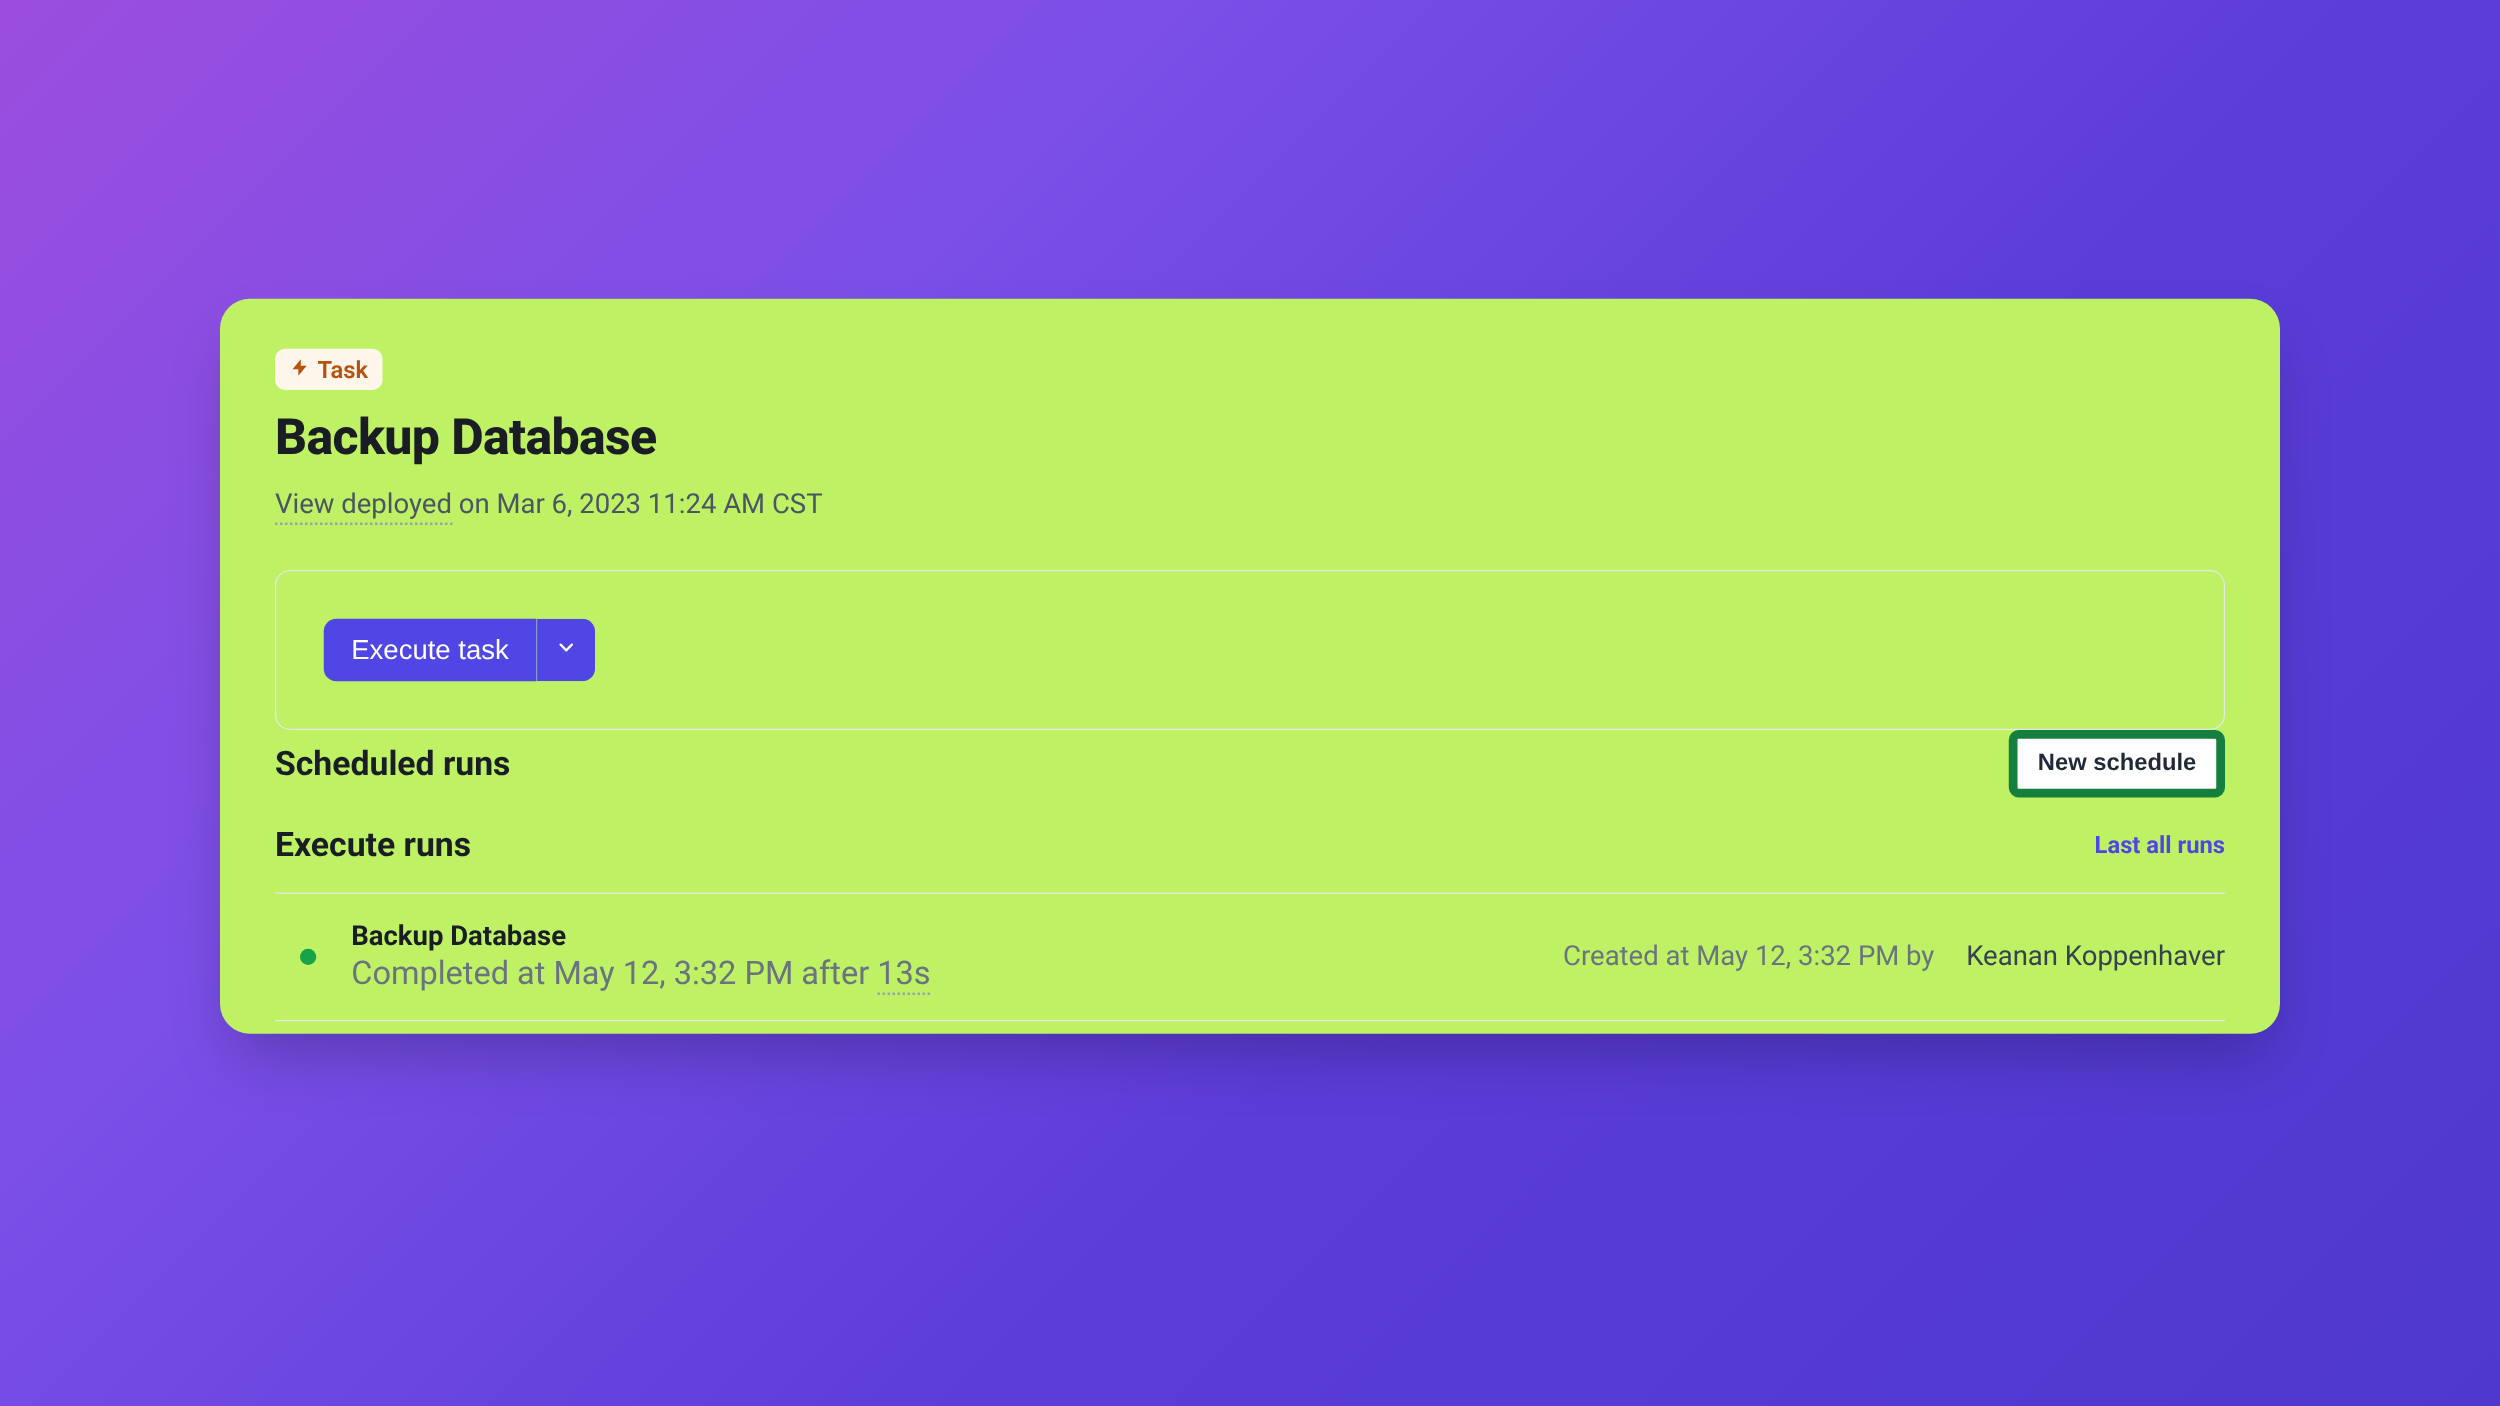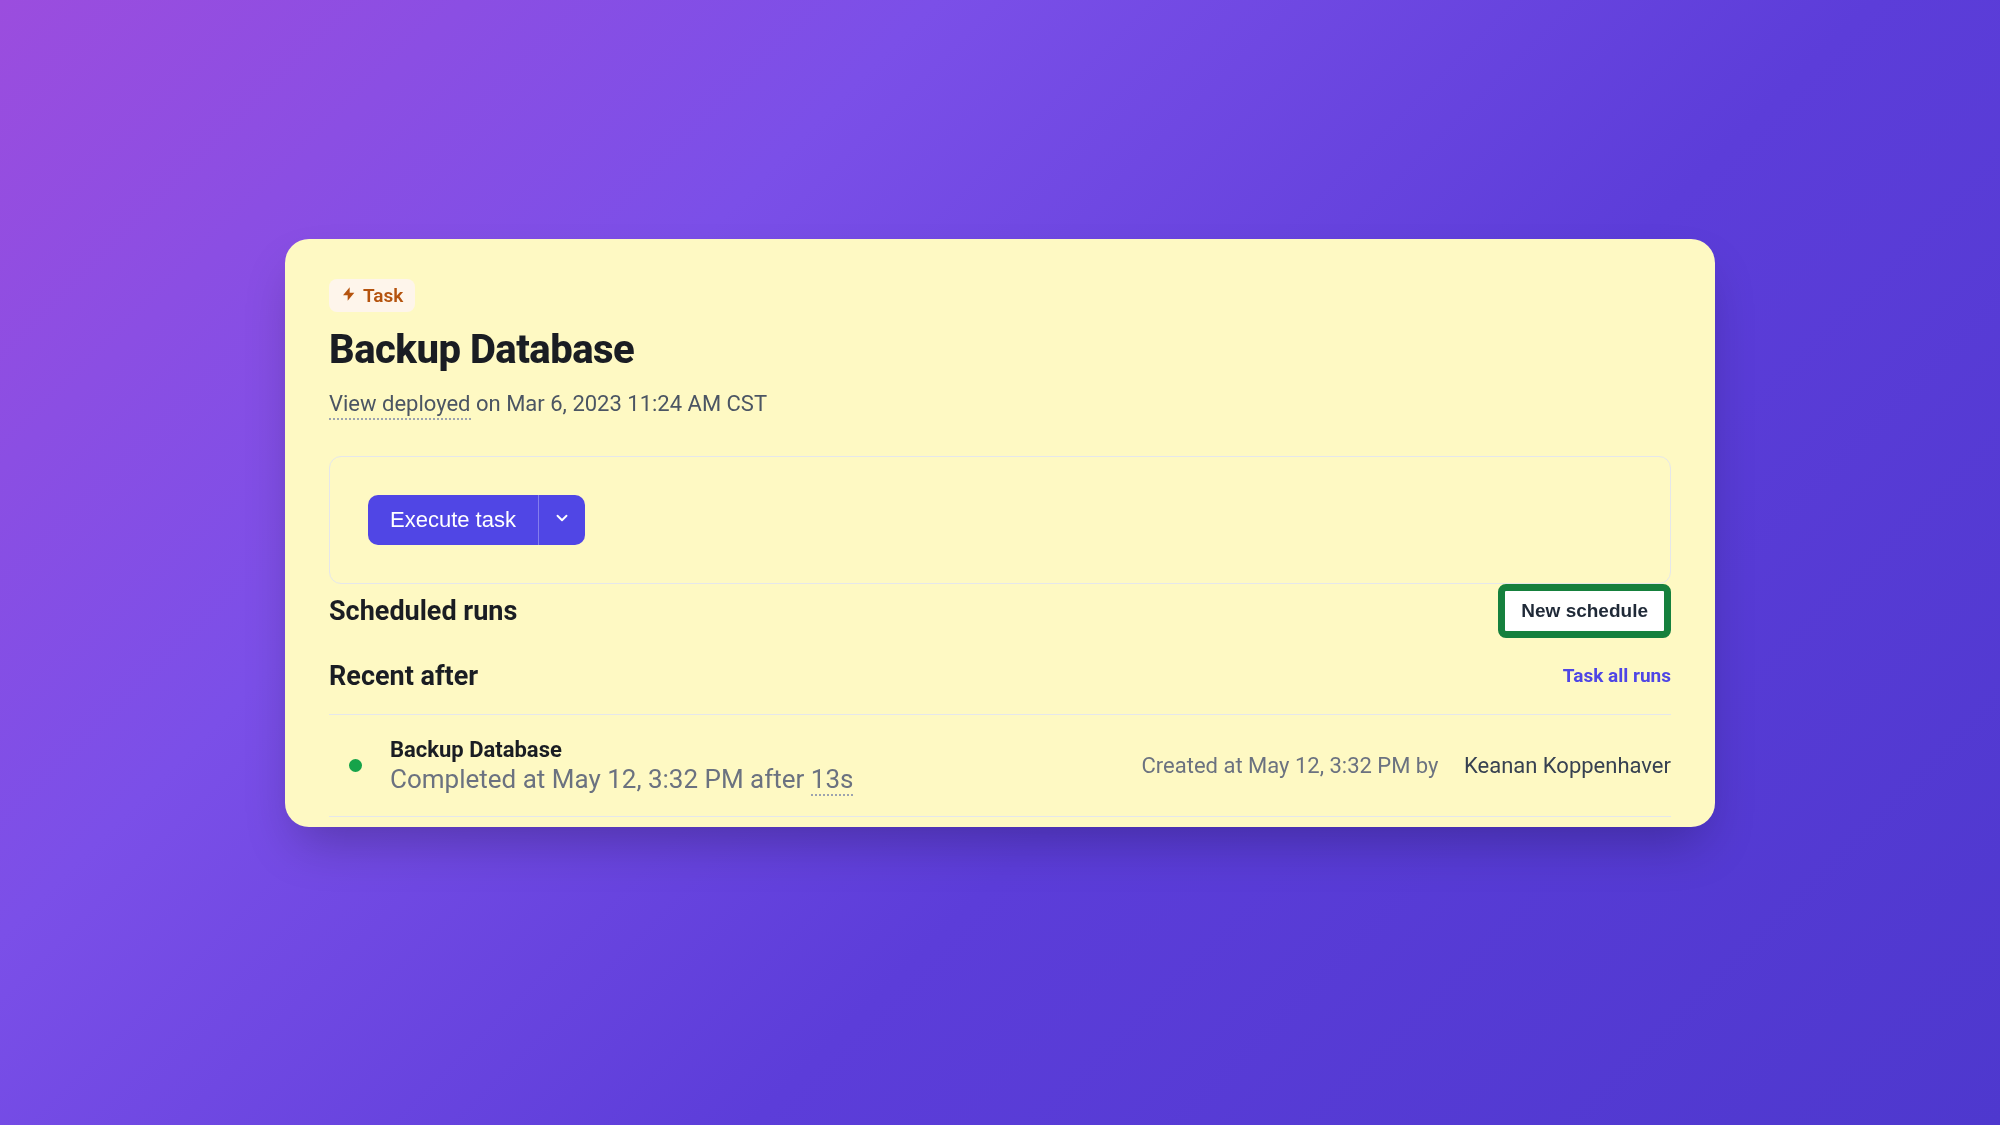--- a/index.html
+++ b/index.html
@@ -13,23 +13,23 @@
   width: 2000px;
   height: 1125px;
   background: linear-gradient(135deg, #9b4dde 0%, #7b4fe8 30%, #5c3dd9 60%, #4e38ce 100%);
   display: flex;
   align-items: center;
   justify-content: center;
   padding-top: 20px;
 }
 
 .card {
-  background: #fef9c3;
+  background: #bef264;
   border-radius: 24px;
-  width: 1430px;
+  width: 1648px;
   padding: 40px 44px 10px 44px;
   box-shadow: 0 25px 50px -12px rgba(0,0,0,0.25);
   margin-top: -80px;
 }
 
 .task-badge {
   display: inline-flex;
   align-items: center;
   gap: 6px;
   background: #fef5eb;
@@ -229,22 +229,22 @@
     </div>
   </div>
 
   <div class="section-header">
     <h2 class="section-title">Scheduled runs</h2>
     <button class="new-schedule-btn">New schedule</button>
   </div>
 
 
   <div class="section-header">
-    <h2 class="section-title">Recent after</h2>
-    <a class="view-all-link">Task all runs</a>
+    <h2 class="section-title">Execute runs</h2>
+    <a class="view-all-link">Last all runs</a>
   </div>
 
   <div class="run-list">
     <div class="run-row">
       <div class="status-dot"></div>
       <div class="run-info">
         <div class="run-name">Backup Database</div>
         <div class="run-completed">
           <span>Completed at May 12, 3:32 PM after </span><span class="run-duration">13s</span>
         </div>

